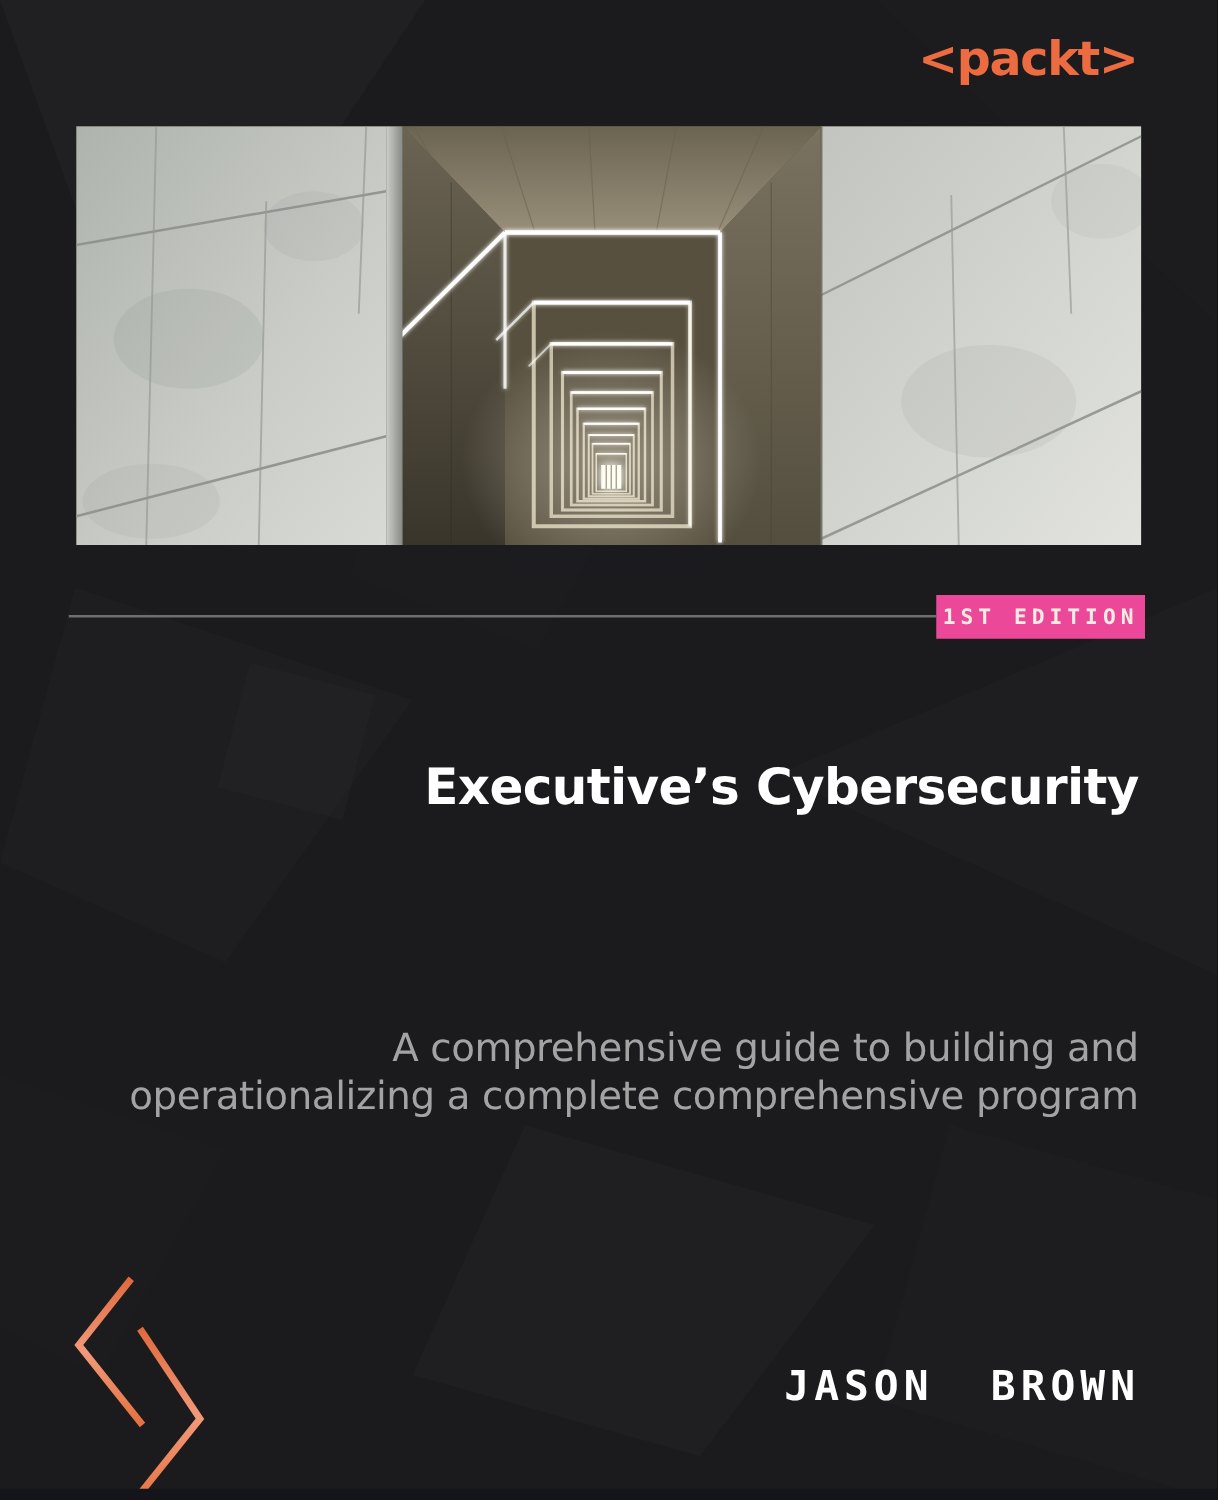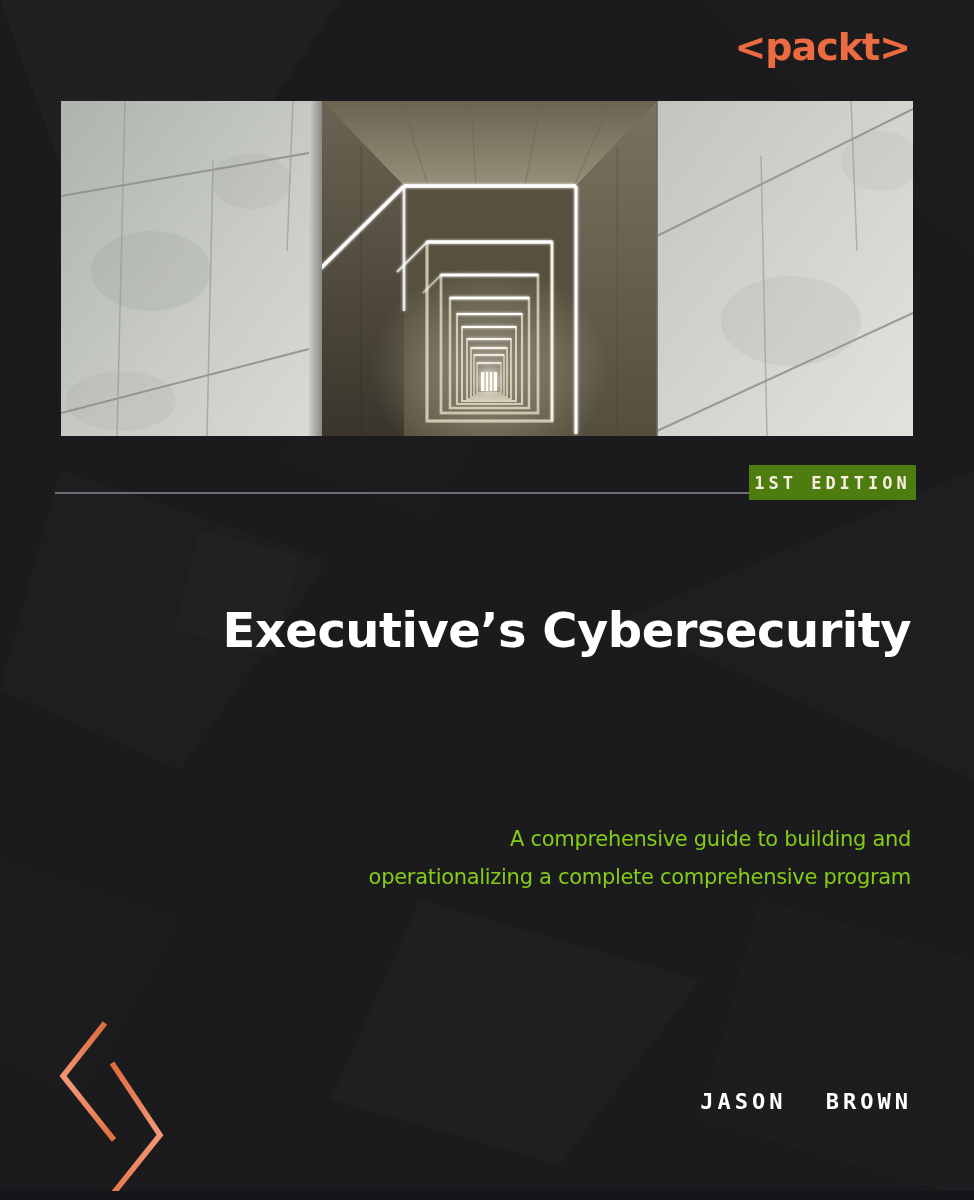--- a/index.html
+++ b/index.html
@@ -17,39 +17,39 @@
   .photo{
     position:absolute;left:61px;top:101px;width:852px;height:335px;
     background:#55503f;
   }
   .photo svg{display:block;}
   .divider{
     position:absolute;left:55px;top:492px;width:694px;height:2px;
     background:#6E6E72;
   }
   .badge{
-    position:absolute;left:749px;top:465px;width:167px;height:35px;
-    background:#4d7c0f;display:flex;align-items:center;justify-content:center;
+    position:absolute;left:749px;top:476px;width:167px;height:35px;
+    background:#ec4899;display:flex;align-items:center;justify-content:center;
     font-family:"DejaVu Sans Mono","Liberation Mono",monospace;
     font-weight:bold;font-size:17px;letter-spacing:4px;color:#F9ECE0;
   }
   .title{
     position:absolute;right:63px;top:597px;text-align:left;
-    color:#FFFFFF;font-size:48px;font-weight:700;line-height:67px;
+    color:#FFFFFF;font-size:40px;font-weight:700;line-height:67px;
     letter-spacing:-0.5px;white-space:nowrap;
   }
   .subtitle{
     position:absolute;right:63px;top:820px;text-align:right;
-    color:#84cc16;font-size:21px;font-weight:normal;line-height:38px;
+    color:#a3a3a3;font-size:31px;font-weight:normal;line-height:38px;
     letter-spacing:-0.3px;white-space:nowrap;
   }
   .author{
     position:absolute;right:62px;top:1089px;
     font-family:"DejaVu Sans Mono","Liberation Mono",monospace;
-    font-weight:bold;font-size:22px;letter-spacing:4px;word-spacing:22px;
+    font-weight:bold;font-size:33px;letter-spacing:4px;word-spacing:22px;
     color:#FFFFFF;white-space:nowrap;
   }
   .s-logo{position:absolute;left:40px;top:1005px;width:220px;height:195px;}
   .bottom-strip{
     position:absolute;left:0;bottom:0;width:974px;height:9px;background:#14141B;
   }
 </style>
 </head>
 <body>
 

